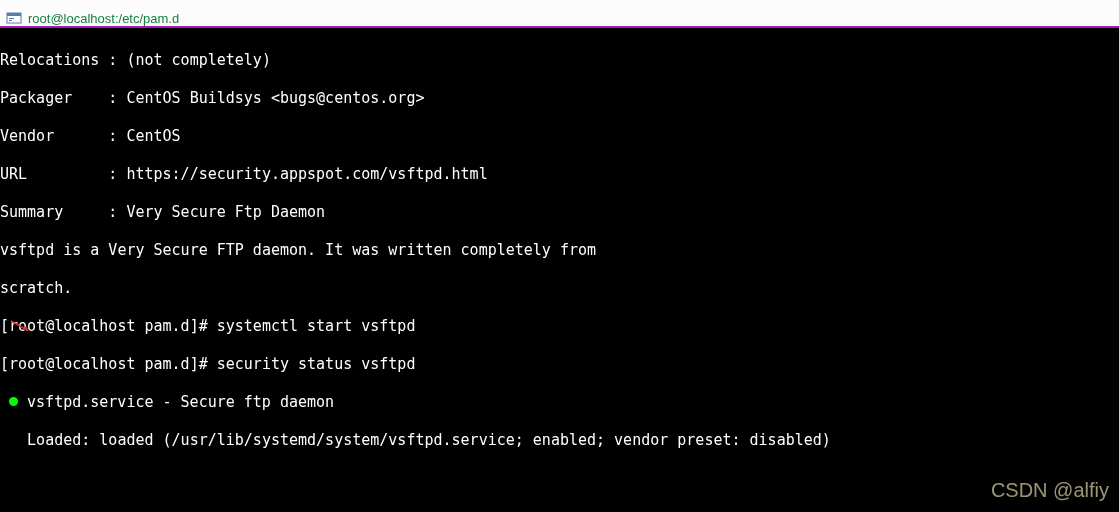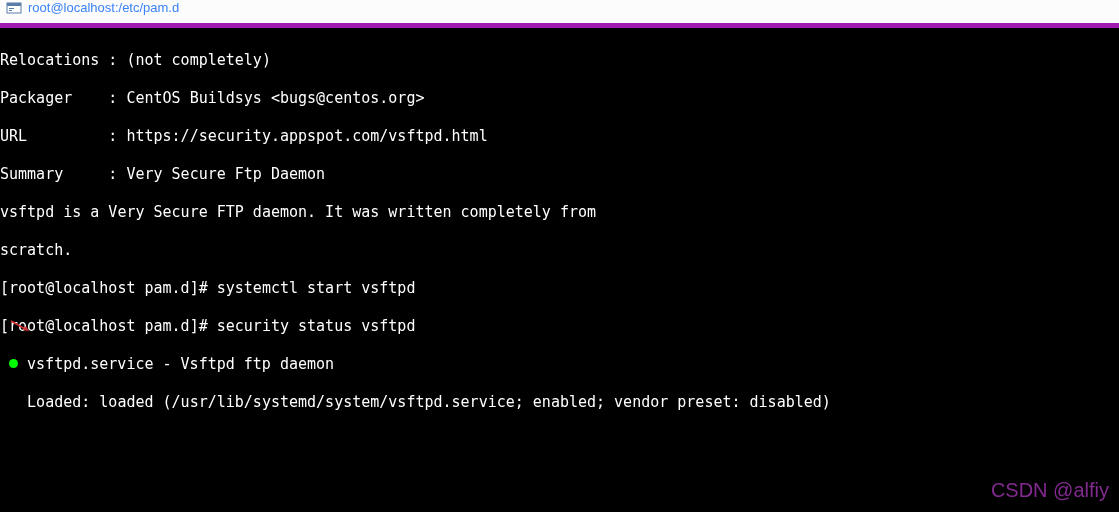--- a/index.html
+++ b/index.html
@@ -15,26 +15,26 @@
     width: 1119px;
     height: 512px;
     background: #000;
     color: #fff;
     box-sizing: border-box;
     position: relative;
   }
   .titlebar {
     height: 28px;
     background: #fcfcfc;
-    border-bottom: 5px solid #a21caf;
+    border-bottom: 2px solid #a21caf;
     display: flex;
-    align-items: flex-start;
+    align-items: flex-end;
     padding: 0 6px;
     box-sizing: border-box;
-    color: #3b82f6;
+    color: #15803d;
     font-size: 13px;
   }
   .titlebar .icon {
     width: 16px;
     height: 16px;
     margin-right: 6px;
     display: inline-flex;
     align-items: center;
     justify-content: center;
   }
@@ -44,21 +44,21 @@
     line-height: 19px;
     white-space: pre;
     color: #fff;
     background: #000;
     padding: 4px 0 0 0;
     letter-spacing: 0;
   }
   .term .line {
     min-height: 19px;
   } 
-  .wm { color: #d946ef; font-family: 'Segoe UI', Tahoma, sans-serif; font-size: 20px; opacity:0.6;}
+  .wm { color: #fef9c3; font-family: 'Segoe UI', Tahoma, sans-serif; font-size: 20px; opacity:0.6;}
   .dot {
     display:inline-block;
     width:9px; height:9px;
     background:#00ff00;
     border-radius:50%;
     vertical-align: middle;
     margin-bottom:2px;
   }
   .arrow {
     position:absolute;
@@ -87,27 +87,28 @@
         <rect x="3" y="8" width="5" height="1" fill="#5a7ca8"></rect>
         <rect x="3" y="10" width="3" height="1" fill="#5a7ca8"></rect>
       </svg>
     </span>
     <span>root@localhost:/etc/pam.d</span>
   </div>
 
   <div class="term">
 <div class="line">Relocations : (not completely)</div>
 <div class="line">Packager    : CentOS Buildsys &lt;bugs@centos.org&gt;</div>
+<div class="line">Vendor      : CentOS</div>
 <div class="line">URL         : https://security.appspot.com/vsftpd.html</div>
 <div class="line">Summary     : Very Secure Ftp Daemon</div>
 <div class="line">vsftpd is a Very Secure FTP daemon. It was written completely from</div>
 <div class="line">scratch.</div>
 <div class="line">[root@localhost pam.d]# systemctl start vsftpd</div>
 <div class="line">[root@localhost pam.d]# security status vsftpd</div>
-<div class="line"><span> </span><span class="dot"></span><span> vsftpd.service - Vsftpd ftp daemon</span></div>
+<div class="line"><span> </span><span class="dot"></span><span> vsftpd.service - Secure ftp daemon</span></div>
 <div class="line">   Loaded: loaded (/usr/lib/systemd/system/vsftpd.service; enabled; vendor preset: disabled)</div>
 
 
 
 
 
 
 
 
 

